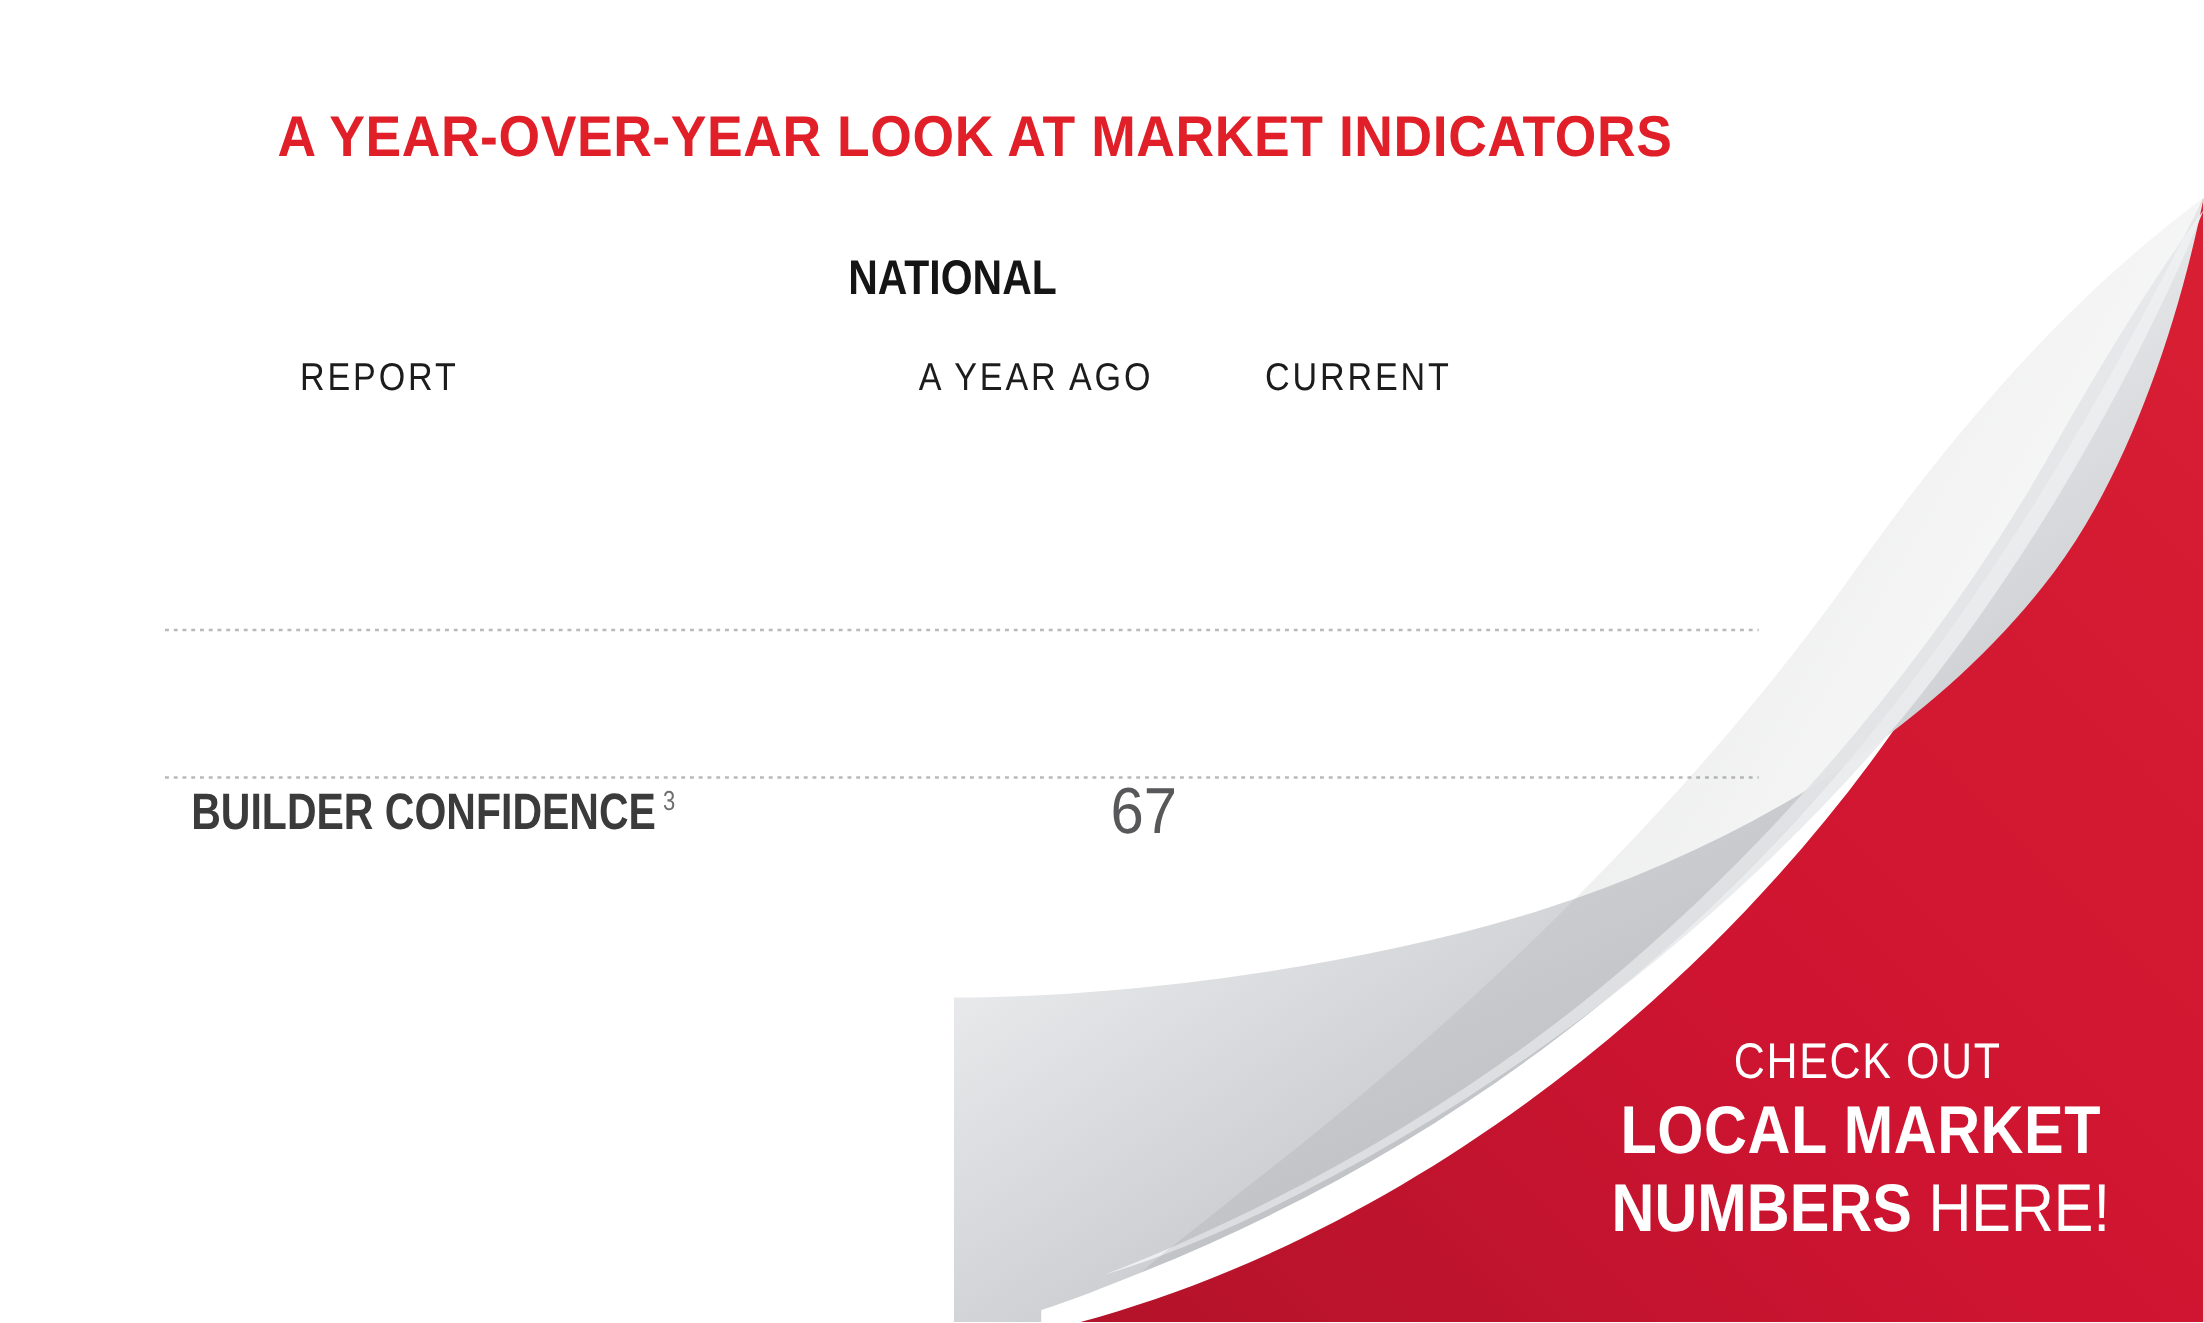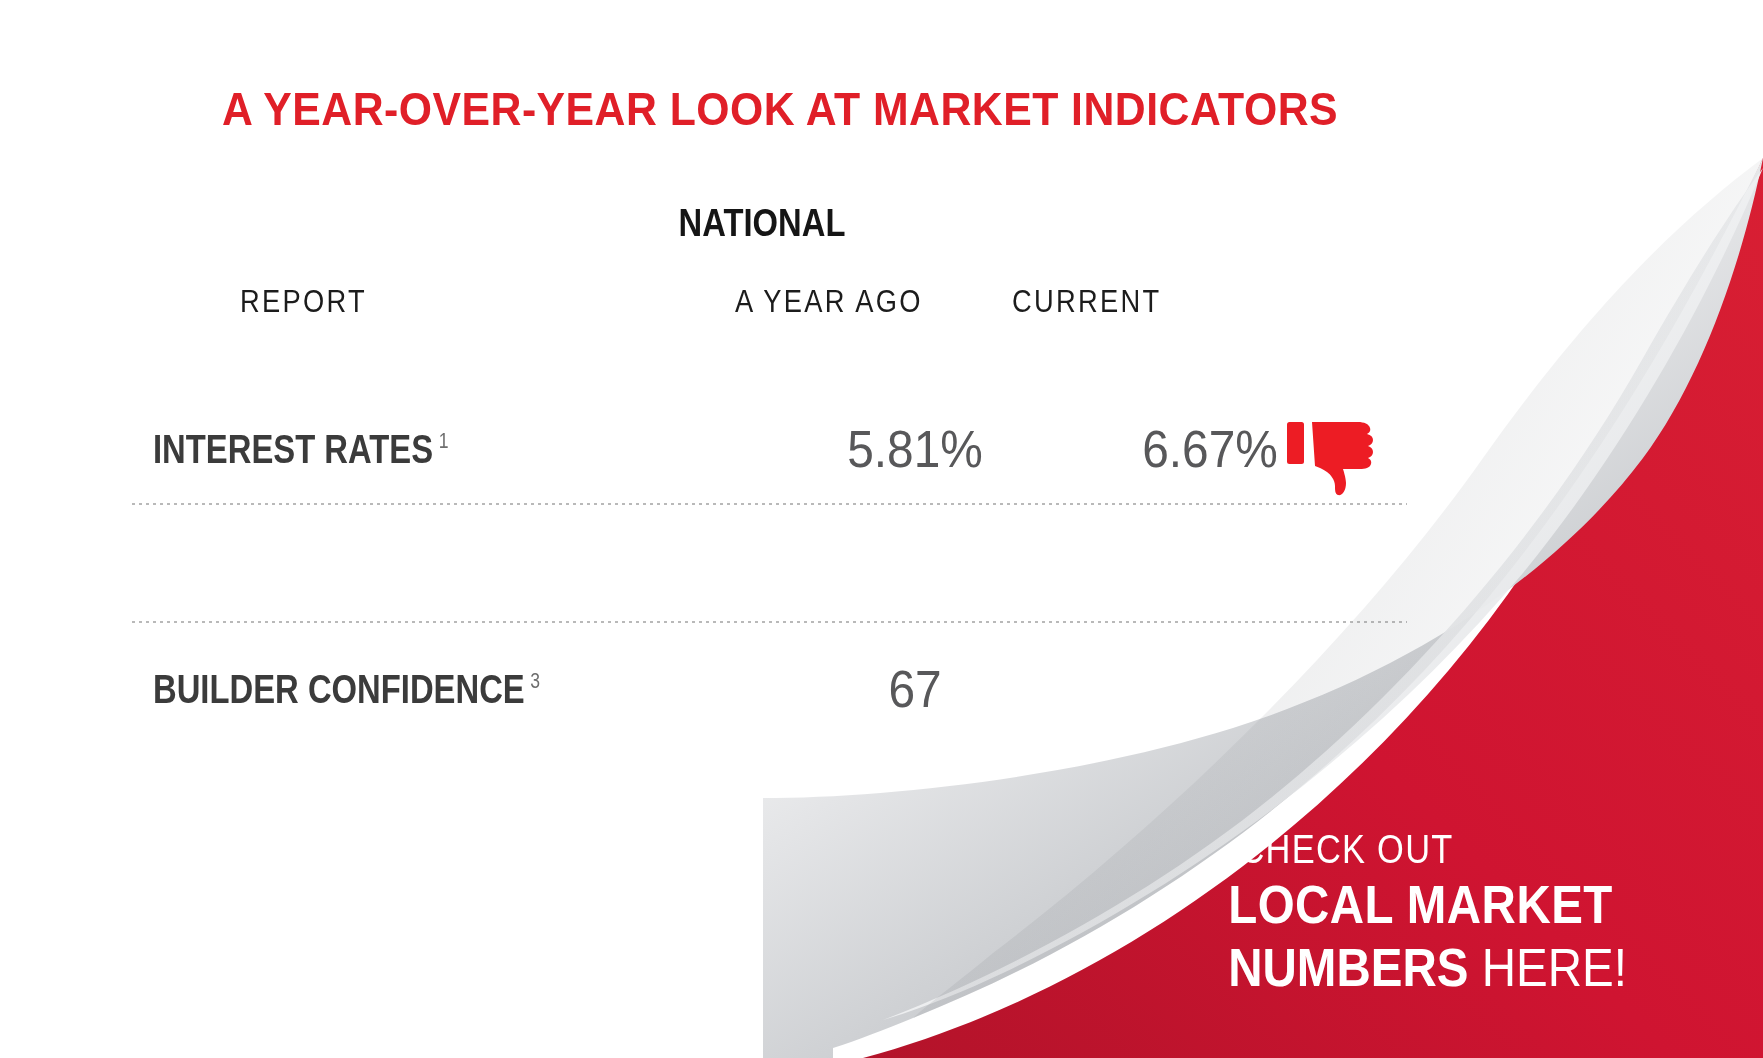--- a/index.html
+++ b/index.html
@@ -72,21 +72,21 @@
 
   
   .row {
     position: absolute;
     left: 130px;
     width: 1300px;
     height: 120px;
   }
   .row.r0 { top: 400px; }
   .row.r1 { top: 521px; }
-  .row.r2 { top: 640px; }
+  .row.r2 { top: 600px; }
 
   .row-label {
     position: absolute;
     left: 23px;
     top: 26px;
     font-family: "Liberation Sans", sans-serif;
     font-weight: bold;
     font-size: 41px;
     letter-spacing: 0px;
     color: #3b3b3b;
@@ -159,24 +159,24 @@
     width: 1000px;
     height: 900px;
     overflow: hidden;
     pointer-events: none;
   }
   .curl svg { position: absolute; right: 0; bottom: 0; }
 
   
   .cta {
     position: absolute;
-    right: 42px;
+    right: 28px;
     bottom: 62px;
     width: 560px;
-    text-align: left;
+    text-align: center;
     color: #ffffff;
     z-index: 40;
   }
   .cta-line1 {
     font-family: "Liberation Sans", sans-serif;
     font-weight: 400;
     font-size: 40px;
     letter-spacing: 1.5px;
     transform: scaleX(0.86);
     transform-origin: right top;
@@ -215,37 +215,20 @@
 <div id="slide">
 
   <div class="title">A YEAR-OVER-YEAR LOOK AT MARKET INDICATORS</div>
 
   <div class="national">NATIONAL</div>
 
   <div class="colhead report">REPORT</div>
   <div class="colhead prev">A YEAR AGO</div>
   <div class="colhead current">CURRENT</div>
 
-  <div class="row r0">
-    <div class="row-label">
-      <span>INTEREST RATES</span><span class="sup">1</span>
-    </div>
-    <div class="row-prev">5.81%</div>
-    <div class="row-cur">6.67%</div>
-    <div class="trend">
-      <span>
-        <svg width="104" height="80" viewBox="0 0 104 80" xmlns="http://www.w3.org/2000/svg">
-          <g fill="#ed1c24">
-            <rect x="2" y="6" width="17" height="42" rx="2.5"></rect>
-            <path d="M27 6 h34 l12 0 c6 0 11 2 12 6 c1 3 -1 5 -3 6 c4 1 6 3 6 6 c0 3 -2 5 -5 6 c3 1 5 3 5 6 c0 3 -2 5 -5 6 c2 1 4 3 3 6 c-1 4 -6 5 -11 5 h-17 c0 0 3 9 3 14 c0 8 -4 13 -8 12 c-3 -1 -3 -5 -3 -9 c0 -6 -4 -11 -8 -14 c-4 -3 -9 -5 -12 -6 z"></path>
-          </g>
-        </svg>
-      </span>
-    </div>
-  </div>
 
   <div class="sep s0"></div>
 
 
   <div class="sep s1"></div>
 
   <div class="row r2">
     <div class="row-label">
       <span>BUILDER CONFIDENCE</span><span class="sup">3</span>
     </div>

